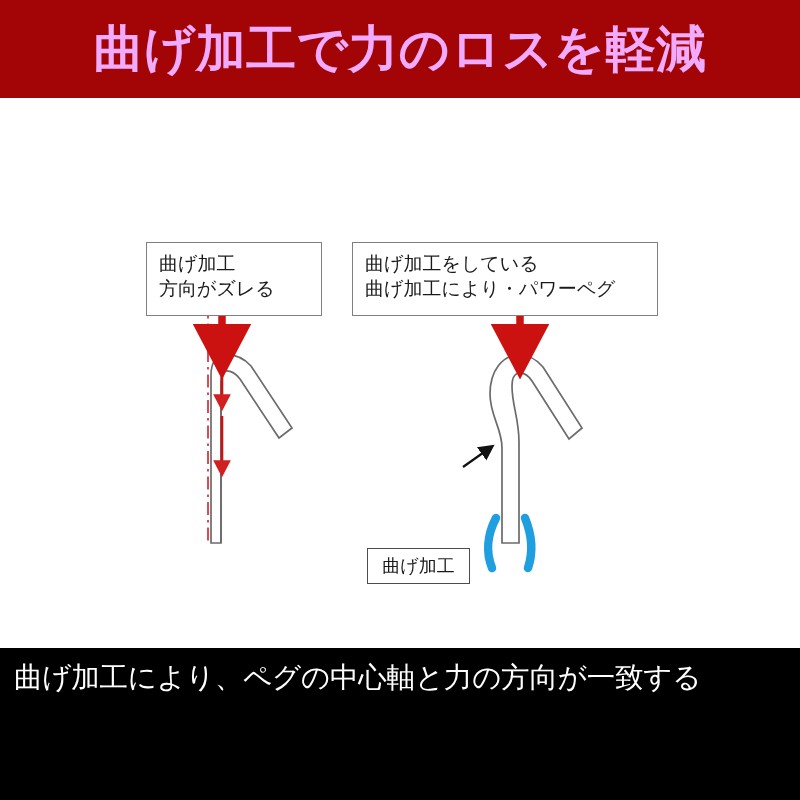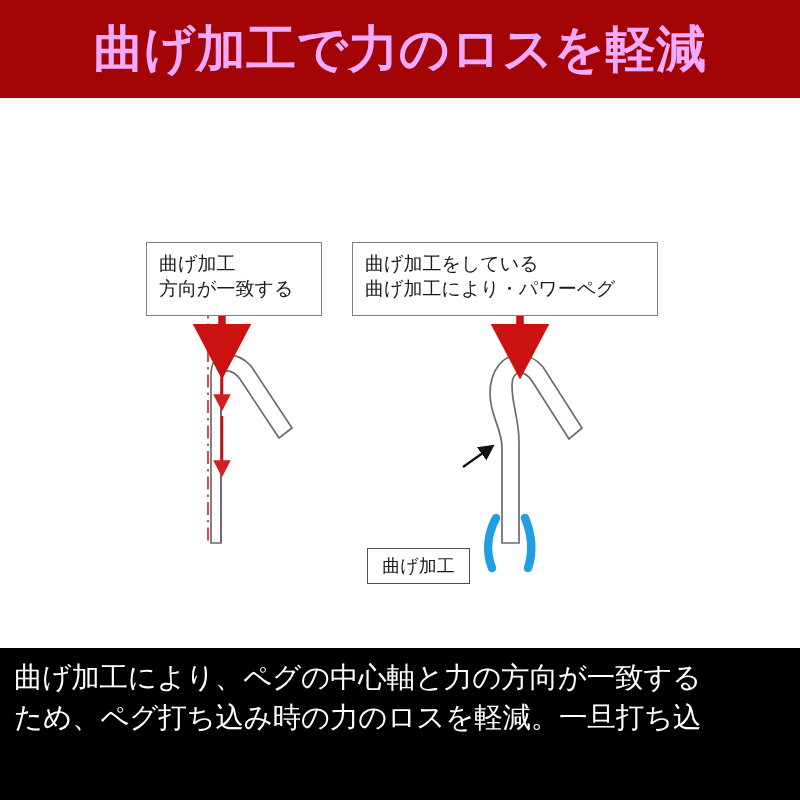--- a/index.html
+++ b/index.html
@@ -229,21 +229,21 @@
         <path d="M525,420 C532,437 533,455 528,470" stroke="#1f9fe0" stroke-width="8.5" fill="none" stroke-linecap="round"></path>
 
         <line x1="463" y1="369" x2="487" y2="352" stroke="#111111" stroke-width="2.2" marker-end="url(#blkhead)"></line>
 
         <line x1="520" y1="207" x2="520" y2="250" stroke="#cc1111" stroke-width="7.5" marker-end="url(#redhead)"></line>
       </g>
     </svg>
 
     <div class="label-box" id="label-box-left">
       <span class="lbl-line">曲げ加工</span>
-      <span class="lbl-line">方向が一致する</span>
+      <span class="lbl-line">方向がズレる</span>
     </div>
 
     <div class="label-box" id="label-box-right">
       <span class="lbl-line">曲げ加工をしている</span>
       <span class="lbl-line">曲げ加工により・パワーペグ</span>
     </div>
 
     <div id="callout-bend">
       <span>曲げ加工</span>
     </div>
@@ -255,16 +255,15 @@
 
     <div class="caption" id="caption-right">
       <span class="cap-line">ペグの中心軸と力の</span>
       <span class="cap-line">方向が一致する。</span>
     </div>
 
   </div>
 
   <div class="footer-block">
     <span class="ft-line">曲げ加工により、ペグの中心軸と力の方向が一致する</span>
-    <span class="ft-line">ため、ペグ打ち込み時の力のロスを軽減。一旦打ち込</span>
   </div>
 
 </div>
 
 </body></html>

